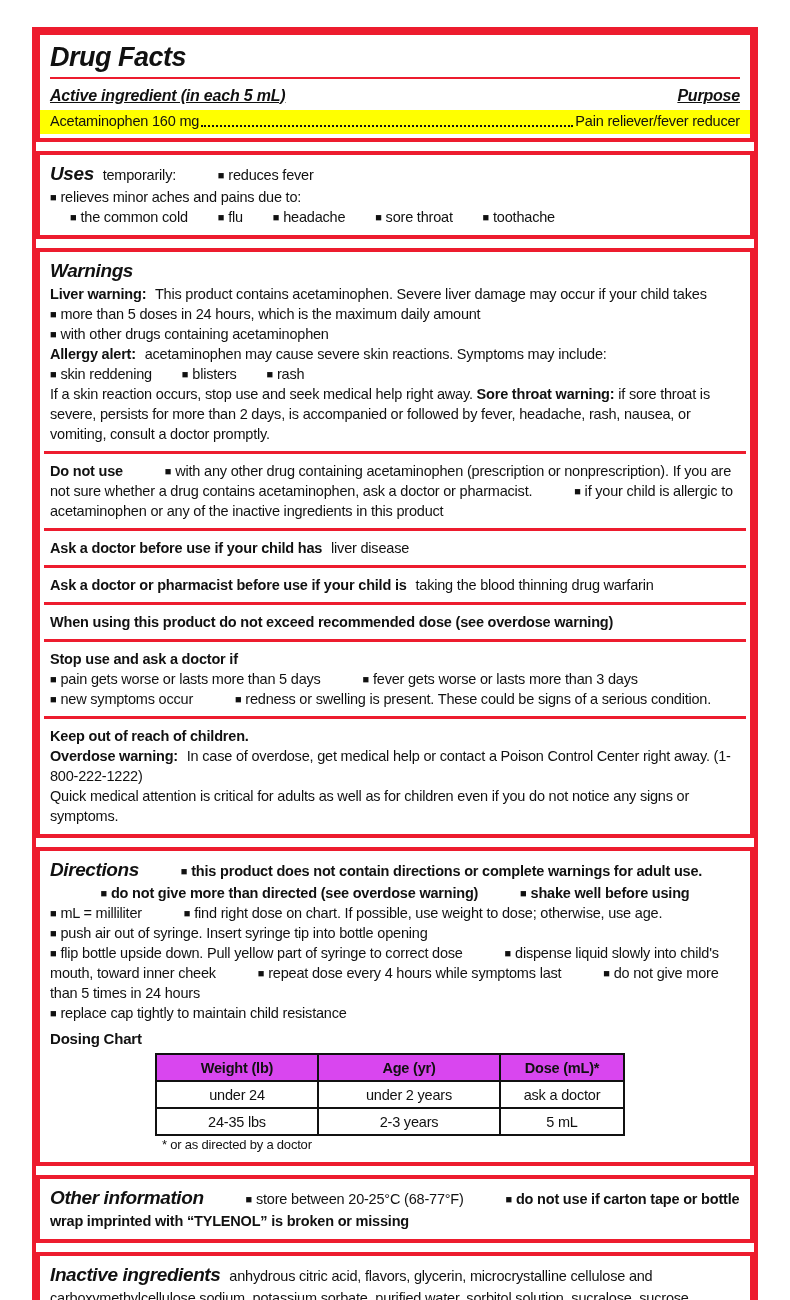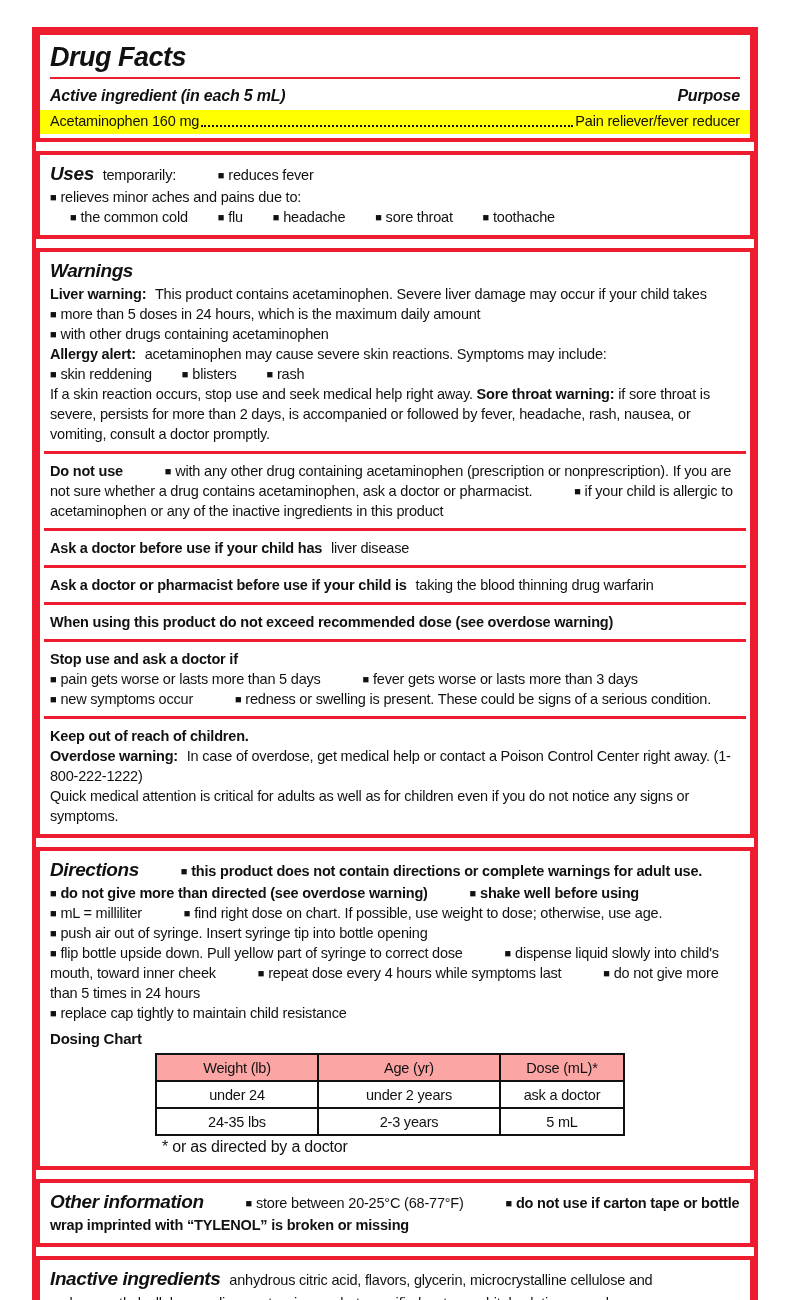--- a/index.html
+++ b/index.html
@@ -7,41 +7,41 @@
     width:790px; height:1300px; background:#ffffff; position:relative;
     font-family:"Liberation Sans", sans-serif; color:#111;
     font-size:14.5px; line-height:1.38; letter-spacing:-0.2px;
   }
   .label { position:absolute; left:32px; top:27px; width:718px; border:4px solid #ed1c2e; }
   section.box { border:4px solid #ed1c2e; margin-bottom:9px; padding:6px 10px 8px; background:#fff; }
   section.box:last-child { margin-bottom:0; }
 
   h1.df-title { font-size:27px; font-style:italic; font-weight:bold; margin:2px 0 4px; line-height:1.1; letter-spacing:-0.5px; }
   .rule { height:2px; background:#ed1c2e; margin:4px 0 6px; }
-  .ai-row { display:flex; justify-content:space-between; font-weight:bold; font-style:italic; font-size:16px; margin-bottom:3px; }
+  .ai-row { display:flex; justify-content:space-between; font-weight:bold; font-style:italic; font-size:16px; margin-bottom:3px;text-decoration:underline; }
   .yellow-row { background:#ffff00; margin:1px -10px -4px; padding:1px 10px 3px; display:flex; }
   .yellow-row .leader { flex:1; border-bottom:2px dotted #111; margin:0 2px 4px; }
 
   .box-heading { font-weight:bold; font-style:italic; font-size:19px; letter-spacing:-0.4px; }
-  .subhead { font-weight:bold; }
+  .subhead { font-weight:bold;text-align:center; }
   p { margin:0; }
   .indent { padding-left:20px; }
   .gap { display:inline-block; width:38px; }
   .gap-sm { display:inline-block; width:26px; }
   .blt { font-size:11px; margin-right:4px; position:relative; top:-1px; }
   .lbl { margin-right:5px; }
   .sep { height:3px; background:#ed1c2e; margin:7px -6px; }
 
   .chart-title { font-weight:bold; font-size:15px; margin-top:6px; }
   table.dose-table { border-collapse:collapse; margin:3px 0 0 105px; width:470px; }
   table.dose-table th, table.dose-table td {
     border:2px solid #111; text-align:center; padding:2px 6px; font-size:14.5px; height:21px;
   }
-  table.dose-table th { background:#fca5a5; font-weight:normal; }
-  .footnote { margin-left:112px; font-size:16px; }
+  table.dose-table th { background:#d946ef; font-weight:bold; }
+  .footnote { margin-left:112px; font-size:13px; }
   .attention { margin-top:10px; }
 </style>
 </head>
 <body>
 
 <div class="label">
 
   <section class="box">
     <h1 class="df-title">Drug Facts</h1>
     <div class="rule"></div>

